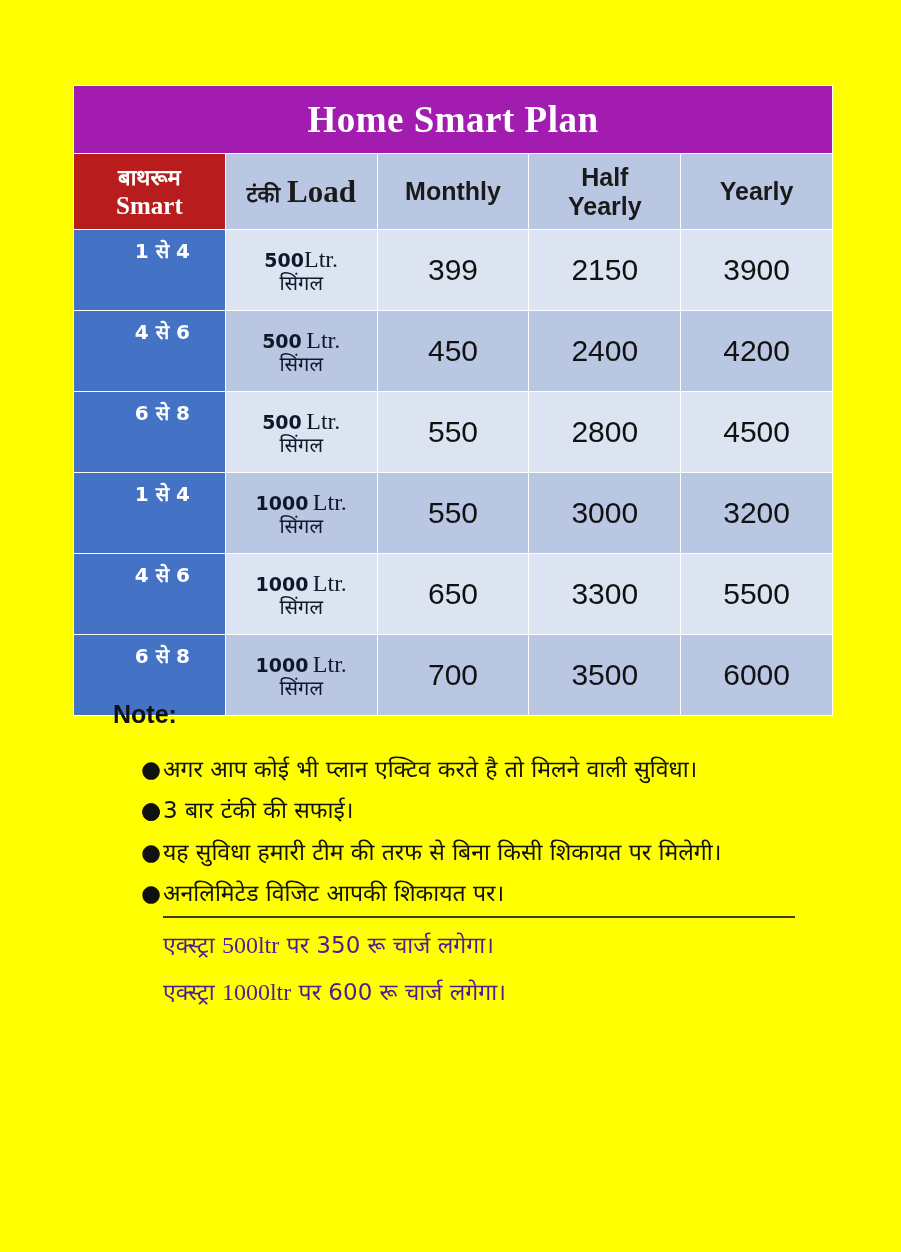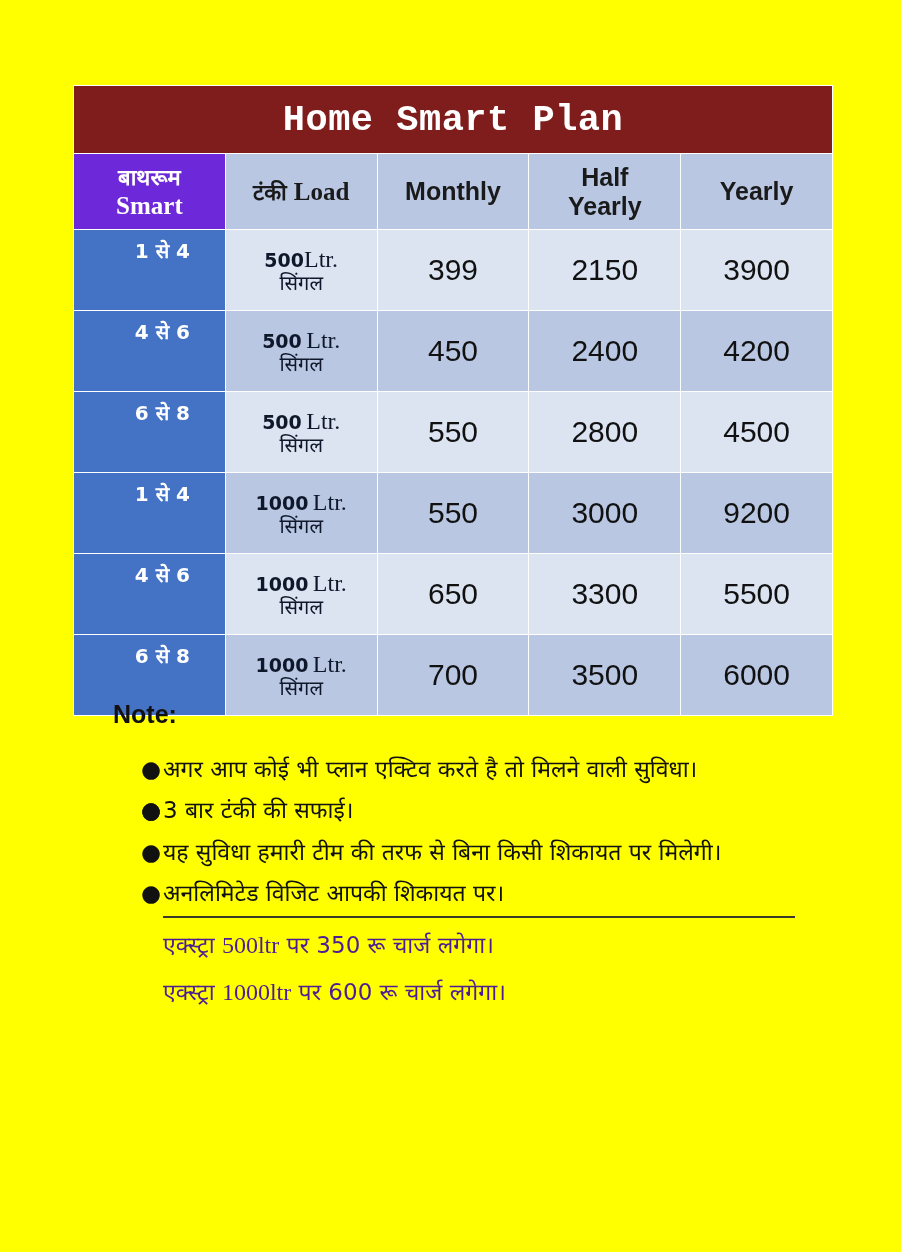--- a/index.html
+++ b/index.html
@@ -25,53 +25,53 @@
     table-layout: fixed;
   }
   .plan-table td, .plan-table th {
     border: 1.5px solid #ffffff;
     padding: 0;
     vertical-align: middle;
     text-align: center;
   }
 
   .title-cell {
-    background: #7f1d1d;
+    background: #a21caf;
     height: 67px;
     color: #ffffff;
     font-size: 37px;
     font-weight: bold;
     letter-spacing: 0.5px;
     border-color: #4472c4;
-    font-family: Liberation Mono, monospace;
+    font-family: Liberation Serif, serif;
     margin-top: 32px;
   }
 
   .hdr {
     background: #b9c7e3;
     height: 75px;
     color: #1a1a1a;
     font-size: 25px;
     font-weight: bold;
     font-family: "Liberation Sans", "DejaVu Sans", sans-serif;
     line-height: 1.15;
   }
   .hdr.first {
-    background: #6d28d9;
+    background: #b91c1c;
     color: #ffffff;
   }
   .hdr .dev {
     font-family: "DejaVu Sans", sans-serif;
     font-weight: bold;
     font-size: 22px;
   }
   .hdr .lat {
     font-family: "Liberation Serif", "DejaVu Serif", serif;
     font-weight: bold;
-    font-size: 25px;
+    font-size: 31px;
   }
   .hdr.first .unit-line {
     font-family: "Liberation Serif", "DejaVu Serif", serif;
     font-size: 25px;
     font-weight: bold;
   }
 
   
   .c0 { width: 148px; }
   .c1 { width: 149px; }
@@ -237,21 +237,21 @@
 
     <tr class="body-row even">
       <td class="unit-cell c0">1 से 4</td>
       <td class="load-cell c1">
         <span class="num">1000</span>
         <span class="ltr">Ltr.</span>
         <span class="sub">सिंगल</span>
       </td>
       <td class="price-cell c2">550</td>
       <td class="price-cell c3">3000</td>
-      <td class="price-cell c4">9200</td>
+      <td class="price-cell c4">3200</td>
     </tr>
 
     <tr class="body-row odd">
       <td class="unit-cell c0">4 से 6</td>
       <td class="load-cell c1">
         <span class="num">1000</span>
         <span class="ltr">Ltr.</span>
         <span class="sub">सिंगल</span>
       </td>
       <td class="price-cell c2">650</td>

